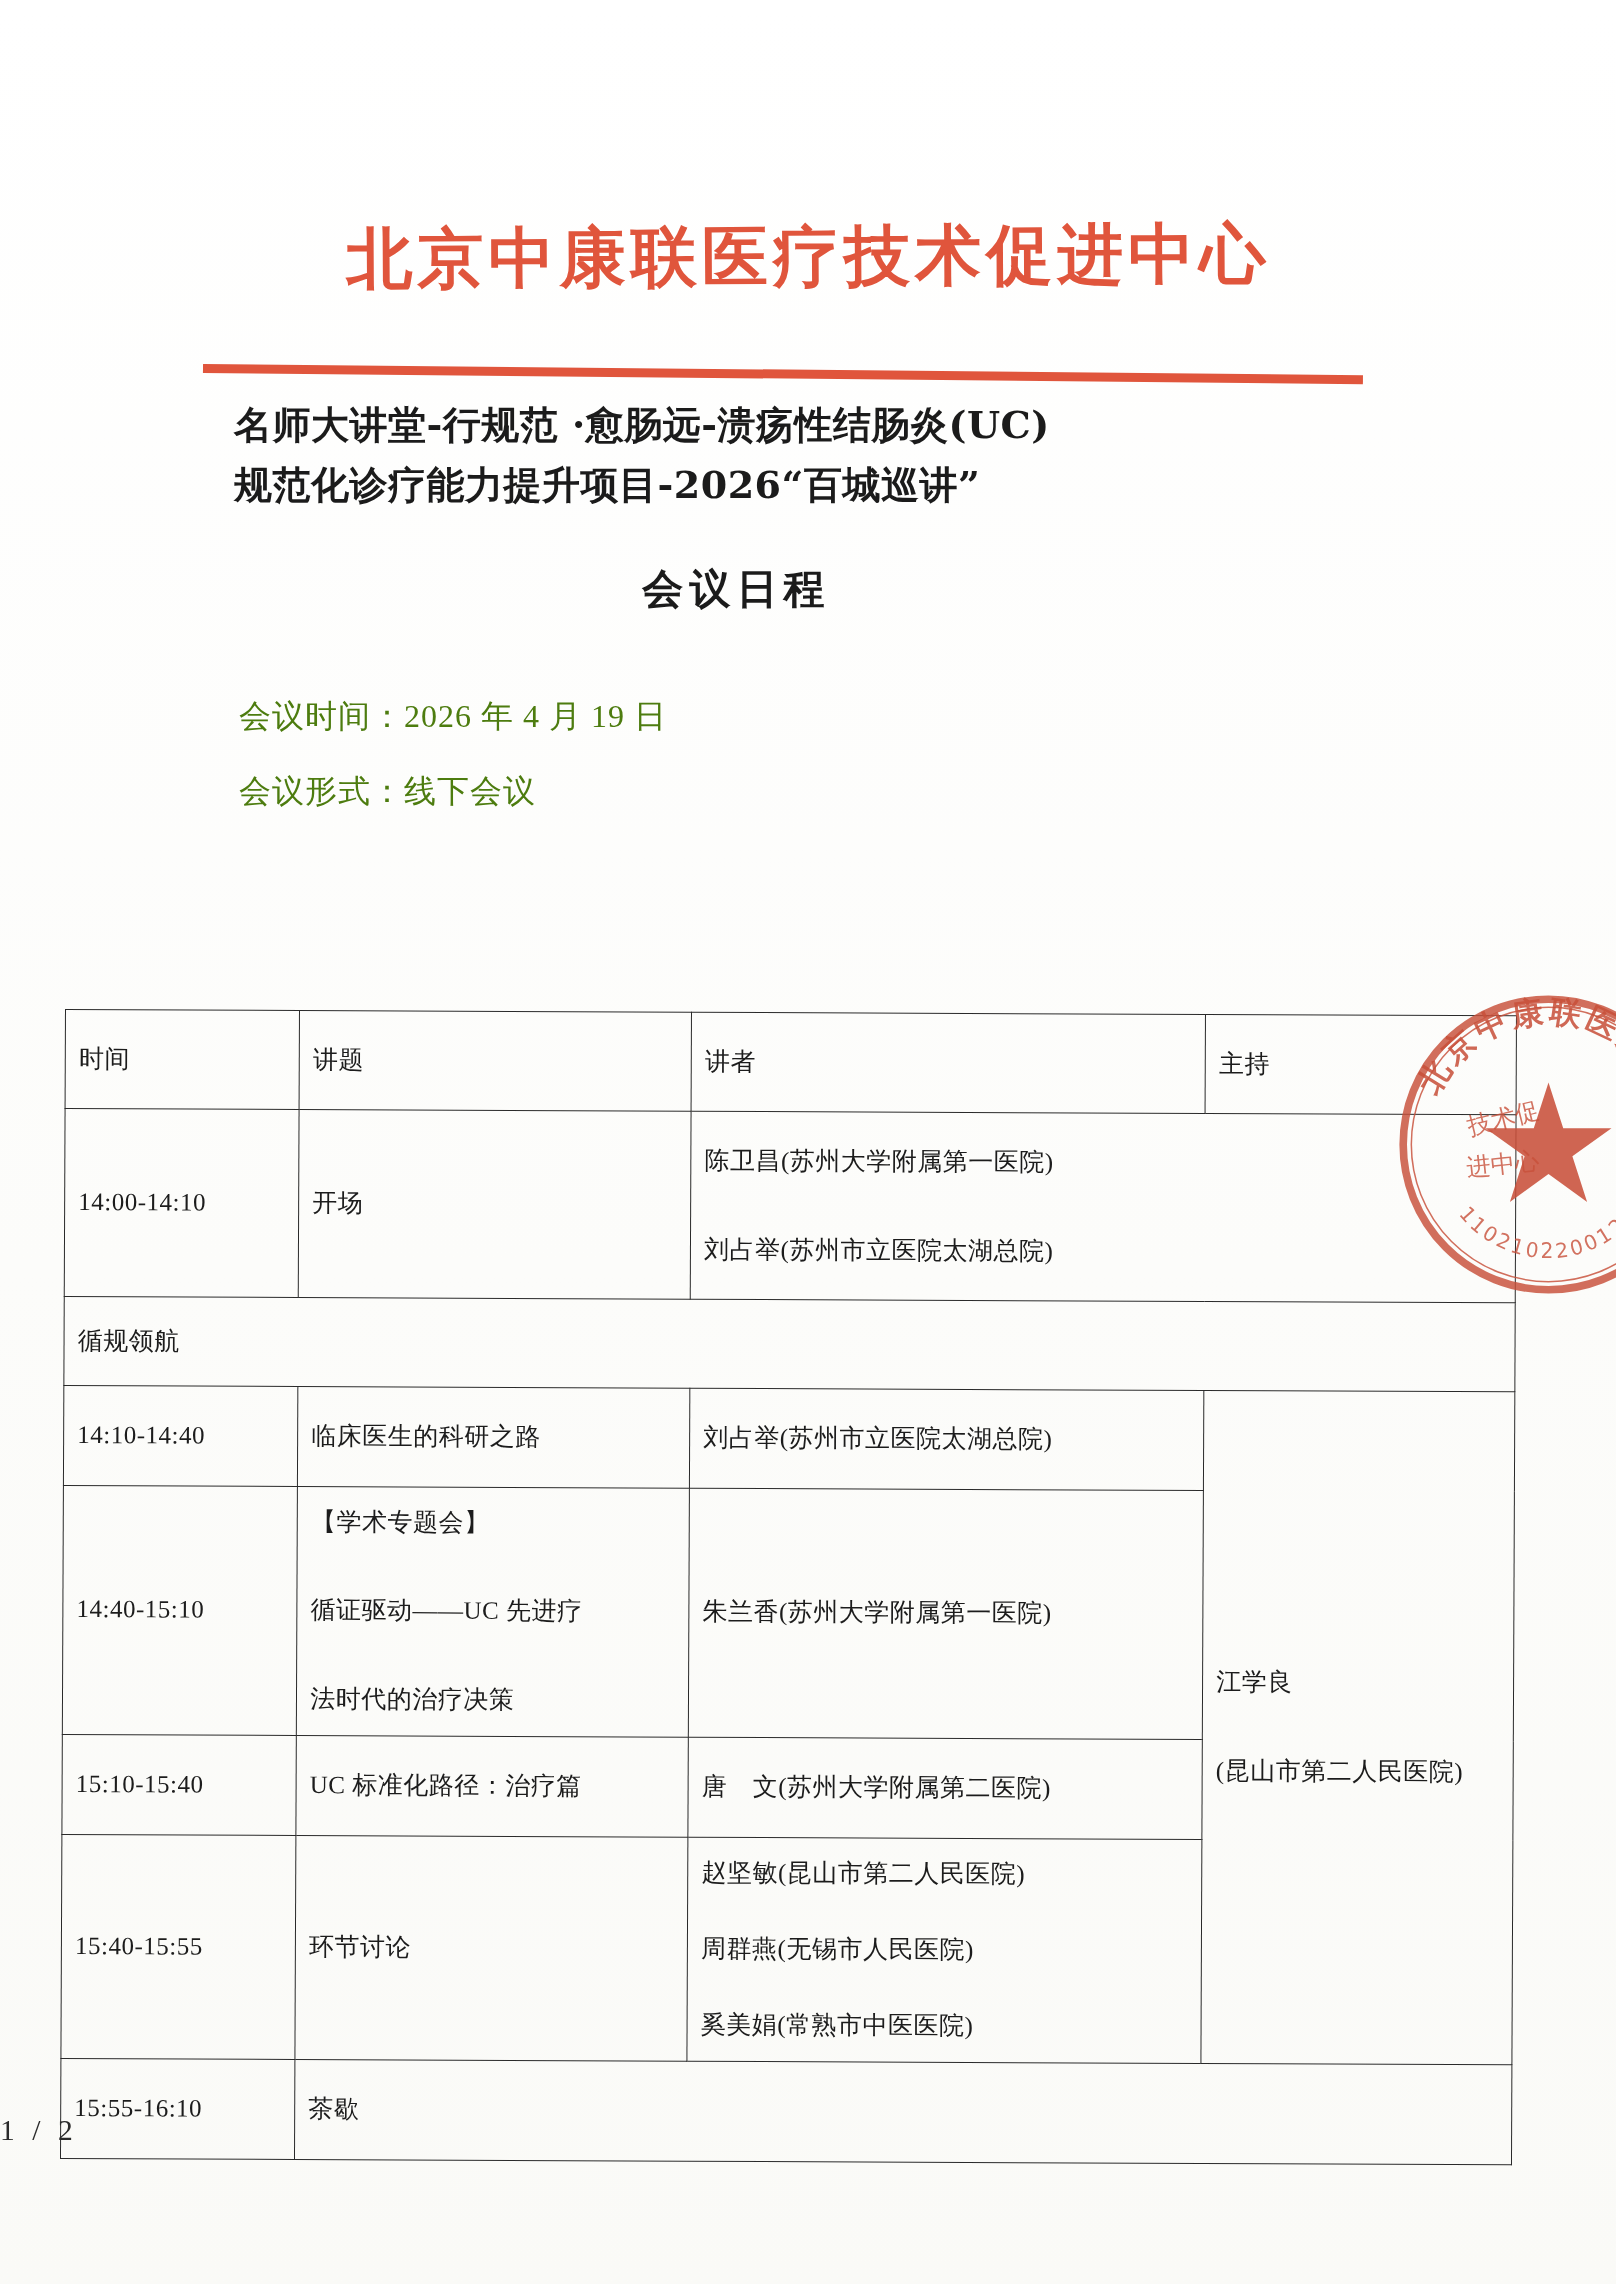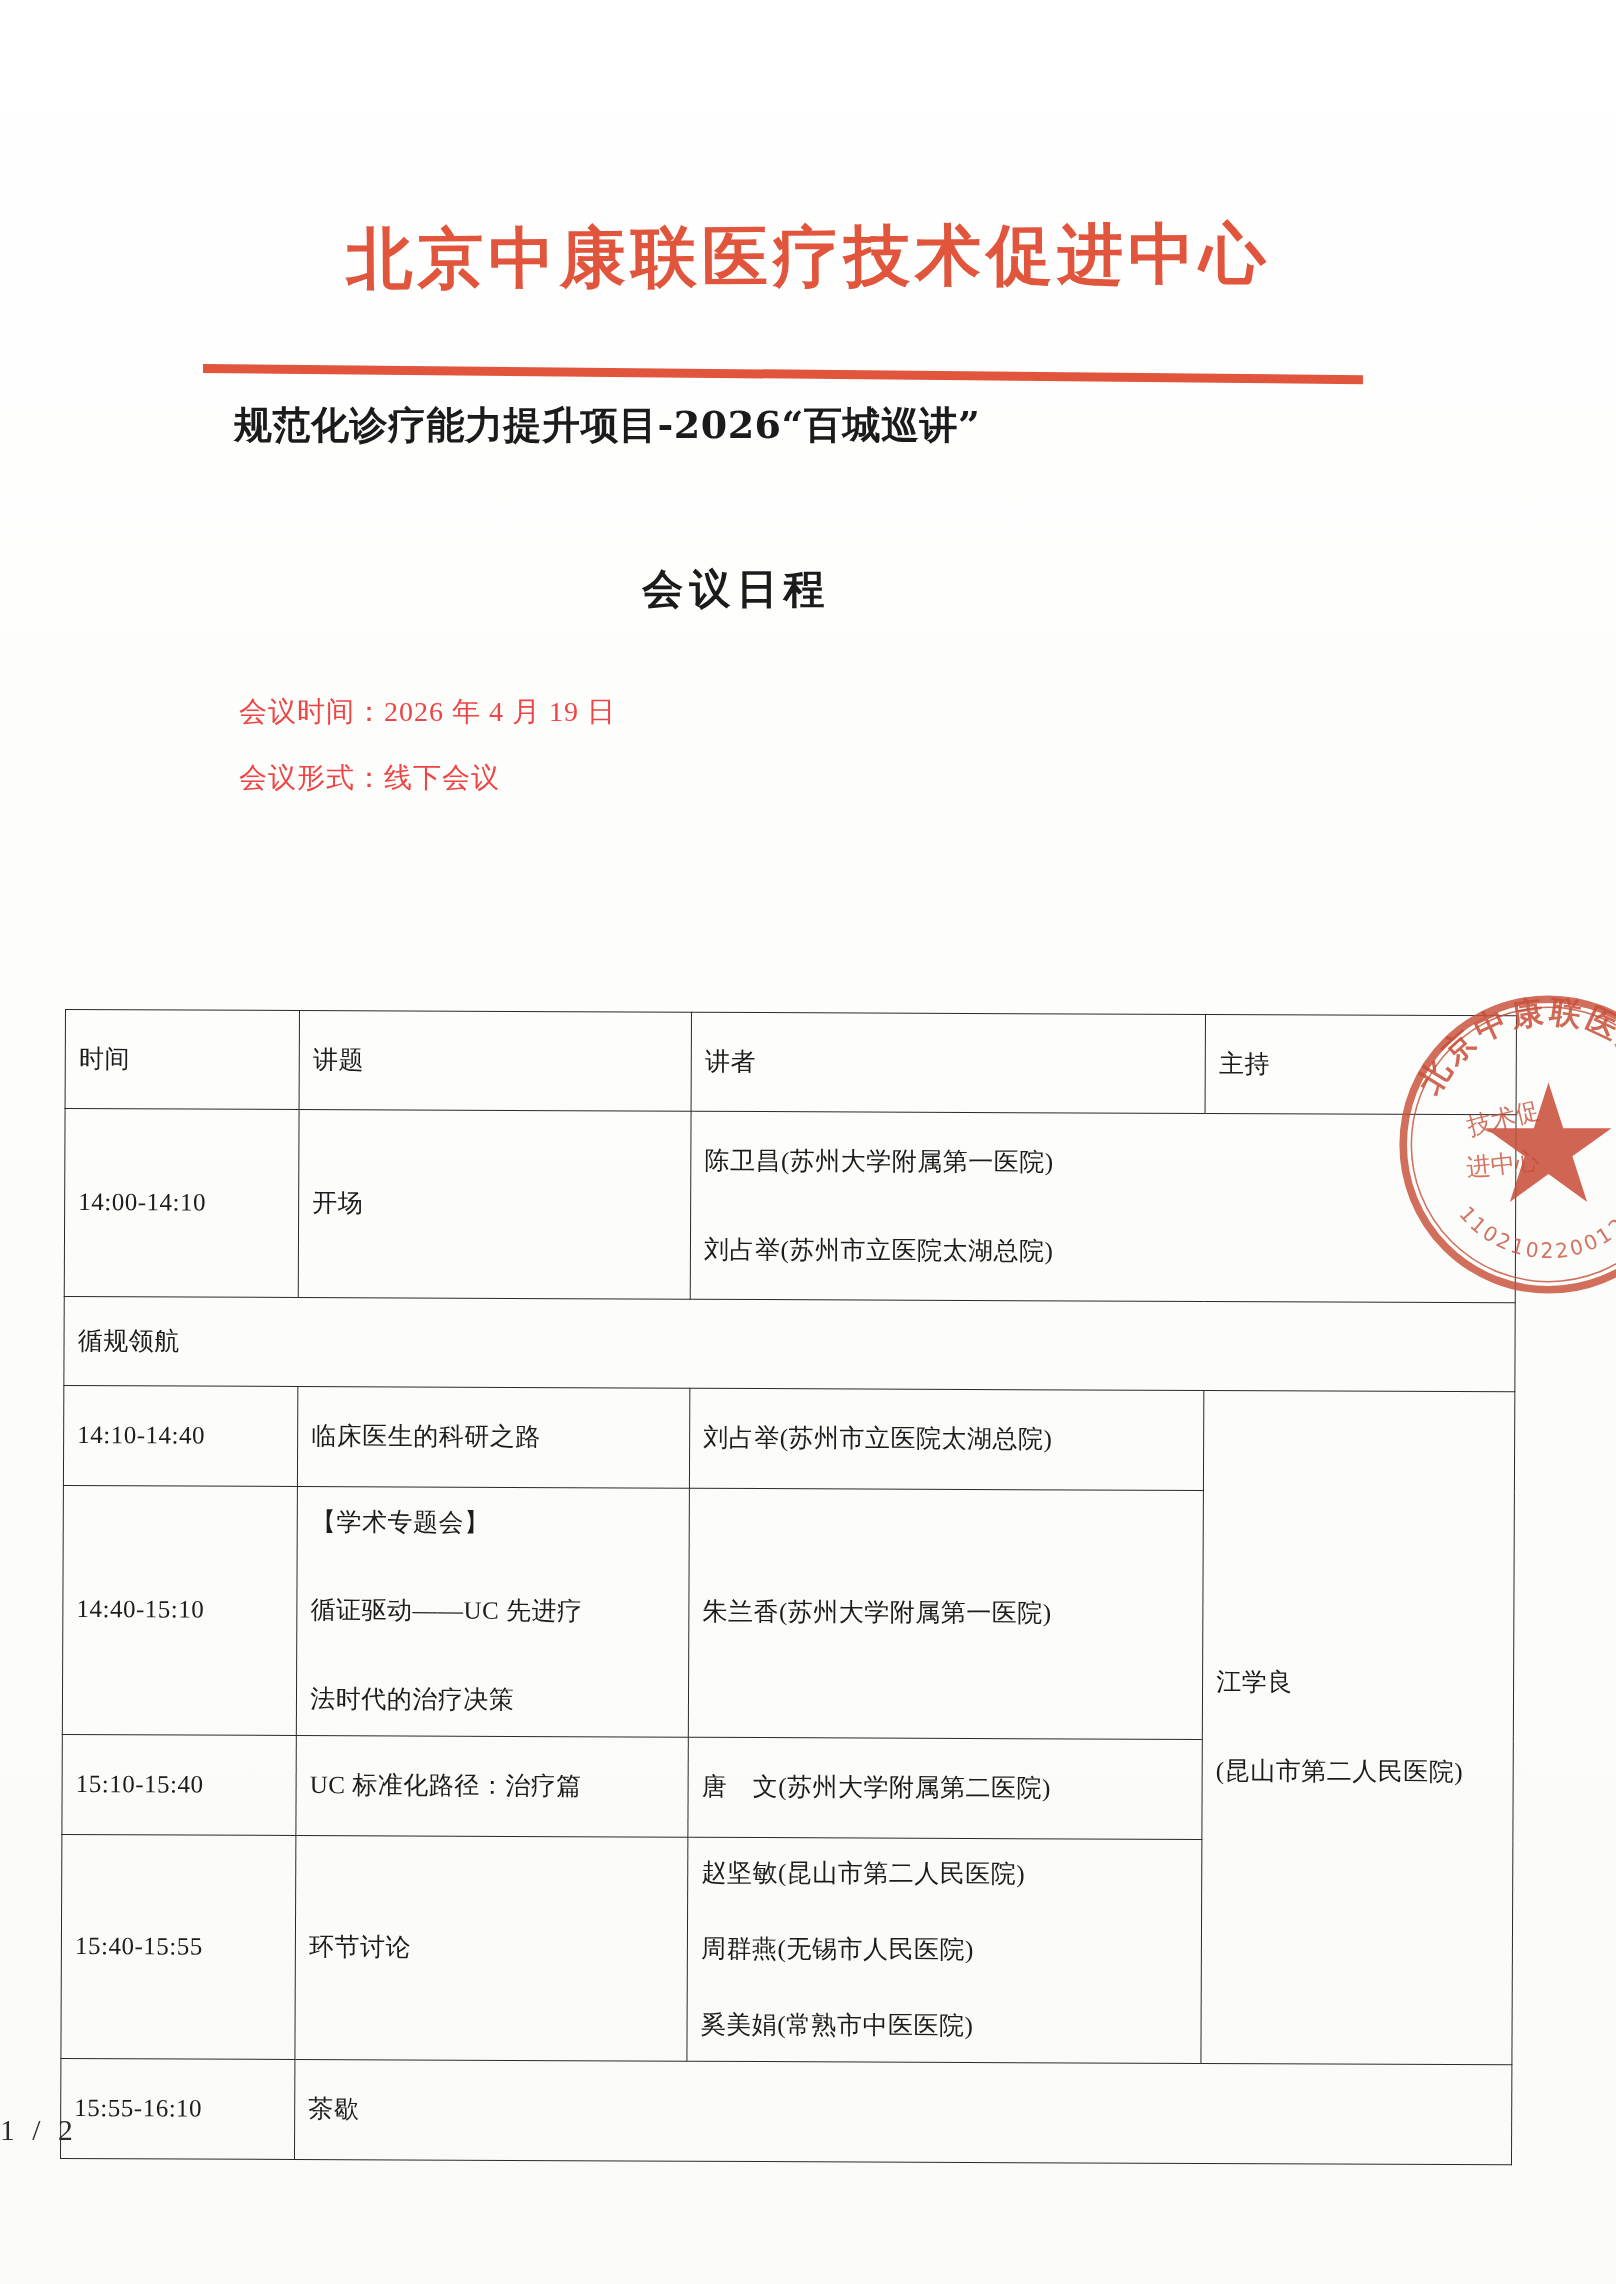--- a/index.html
+++ b/index.html
@@ -82,23 +82,23 @@
 
   
   .meta {
     position: absolute;
     left: 239px;
     top: 671px;
     width: 1221px;
   }
   .meta-line {
     font-family: "Liberation Serif", "DejaVu Serif", serif;
-    font-size: 28px;
+    font-size: 32px;
     line-height: 2.35;
-    color: #ef4444;
+    color: #4d7c0f;
     white-space: nowrap;
     letter-spacing: 1px;
   }
 
   
   .agenda-wrap {
     position: absolute;
     left: 65px;
     top: 1001px;
     width: 1450px;
@@ -180,20 +180,21 @@
 
 <div class="page">
   <div class="paper-tone"></div>
 
   <div class="letterhead">
     <div class="letterhead-title">北京中康联医疗技术促进中心</div>
     <div class="letterhead-rule"></div>
   </div>
 
   <div class="doc-title">
+    <div class="doc-title-line">名师大讲堂-行规范 ·愈肠远-溃疡性结肠炎(UC)</div>
     <div class="doc-title-line">规范化诊疗能力提升项目-2026“百城巡讲”</div>
   </div>
   <div class="doc-subtitle">会议日程</div>
 
   <div class="meta">
     <div class="meta-line">会议时间：2026 年 4 月 19 日</div>
     <div class="meta-line">会议形式：线下会议</div>
   </div>
 
   <div class="agenda-wrap">

